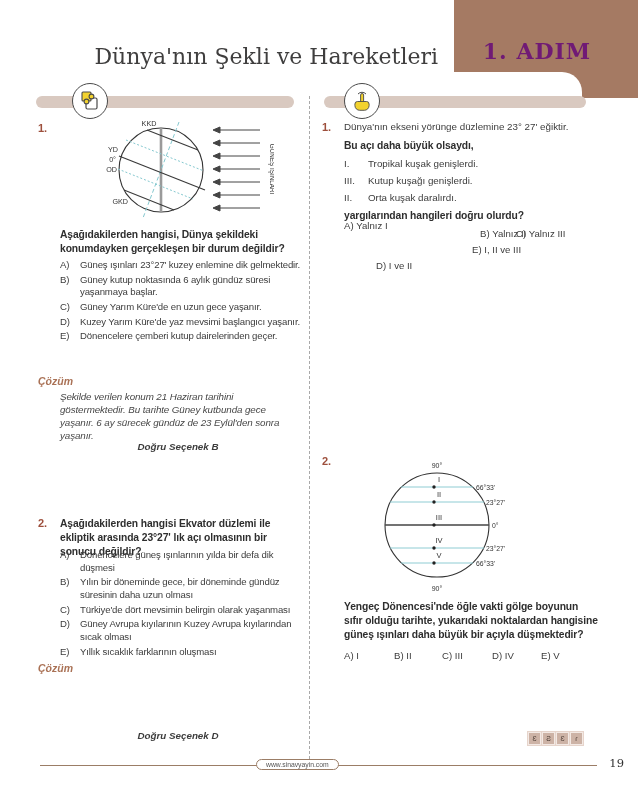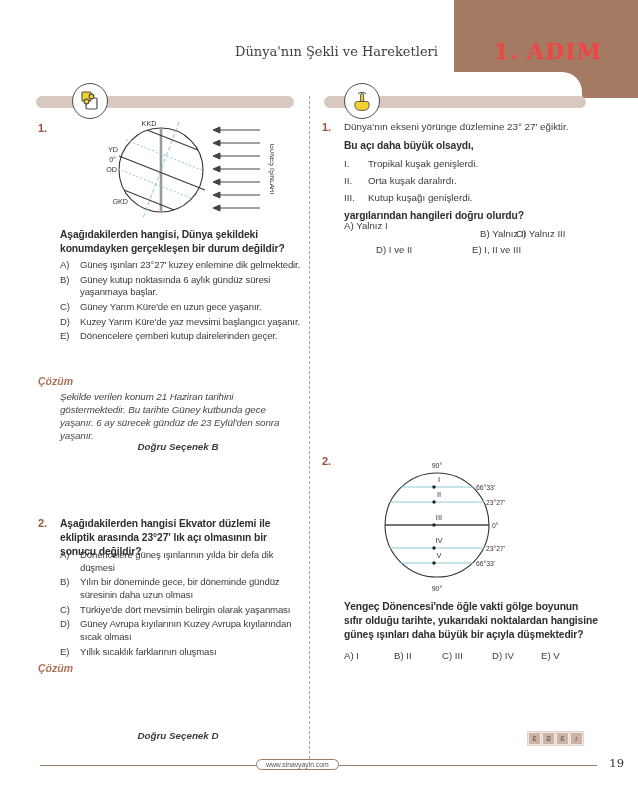--- a/index.html
+++ b/index.html
@@ -3,24 +3,24 @@
 <meta charset="utf-8">
 <style>
   html,body{margin:0;padding:0;background:#e8e8e8;}
   .page{position:relative;width:638px;height:808px;background:#ffffff;overflow:hidden;
         font-family:"Liberation Sans",sans-serif;color:#3c3c3c;}
   
   .brown-block{position:absolute;top:0;right:0;width:184px;height:98px;background:#a57a63;
                border-bottom-left-radius:26px;}
   .white-notch{position:absolute;top:72px;right:56px;width:130px;height:26px;background:#fff;
                border-top-right-radius:20px;}
-  .step-label{position:absolute;top:38px;right:36px;width:130px;text-align:right;color:#ef4444;
+  .step-label{position:absolute;top:38px;right:36px;width:130px;text-align:center;color:#701a75;
               font-family:"DejaVu Serif",serif;font-weight:bold;font-size:22px;letter-spacing:1px;}
   .page-title{position:absolute;top:44px;right:200px;font-family:"DejaVu Serif",serif;
-              font-size:13px;color:#3f3e3e;white-space:nowrap;}
+              font-size:22px;color:#3f3e3e;white-space:nowrap;}
   .bar{position:absolute;top:96px;height:12px;background:#d9c9c0;border-radius:7px;}
   .bar-left{left:36px;width:258px;}
   .bar-right{left:324px;width:262px;}
   .icon-circle{position:absolute;top:83px;width:34px;height:34px;background:#fff;
                border:1.8px solid #4a4a4a;border-radius:50%;display:flex;align-items:center;justify-content:center;}
   .icon-circle.l{left:72px;} .icon-circle.r{left:344px;}
   .divider{position:absolute;left:309px;top:96px;height:668px;border-left:1px dashed #a9a9a9;}
   
   .qnum{position:absolute;font-weight:bold;font-size:11px;color:#9d4f3c;}
   .stem{position:absolute;font-weight:bold;font-size:10.3px;line-height:1.34;color:#2e2e2e;letter-spacing:-0.1px;}
@@ -171,33 +171,33 @@
 
   <div class="qnum" style="left:322px;top:121px;">1.</div>
   <div class="roman-items" style="left:344px;top:121px;width:254px;">Dünya'nın ekseni yörünge düzlemine 23° 27' eğiktir.</div>
   <div class="stem" style="left:344px;top:139px;width:254px;">Bu açı daha büyük olsaydı,</div>
   <div class="roman-items" style="left:344px;top:158px;width:254px;">
     <div class="roman-row">
         <span class="roman-k">I.</span>
         <span>Tropikal kuşak genişlerdi.</span>
       </div>
     <div class="roman-row">
+        <span class="roman-k">III.</span>
+        <span>Kutup kuşağı genişlerdi.</span>
+      </div>
+    <div class="roman-row">
         <span class="roman-k">II.</span>
         <span>Orta kuşak daralırdı.</span>
-      </div>
-    <div class="roman-row">
-        <span class="roman-k">III.</span>
-        <span>Kutup kuşağı genişlerdi.</span>
       </div>
   </div>
   <div class="stem" style="left:344px;top:209px;width:254px;">yargılarından hangileri doğru olurdu?</div>
   <div class="optline" style="left:344px;top:220px;"><span>A)</span>&nbsp;<span>Yalnız I</span></div>
   <div class="optline" style="left:444px;top:228px;margin-left:36px;"><span>B)</span>&nbsp;<span>Yalnız II</span></div>
   <div class="optline" style="left:516px;top:228px;"><span>C)</span>&nbsp;<span>Yalnız III</span></div>
-  <div class="optline" style="left:376px;top:244px;"><span>D)</span>&nbsp;<span>I ve II</span></div>
+  <div class="optline" style="left:376px;top:260px;"><span>D)</span>&nbsp;<span>I ve II</span></div>
   <div class="optline" style="left:472px;top:244px;"><span>E)</span>&nbsp;<span>I, II ve III</span></div>
 
   <div class="qnum" style="left:322px;top:455px;">2.</div>
 
   <svg style="position:absolute;left:365px;top:458px;" width="210" height="140" viewBox="0 0 210 140">
     <circle cx="72" cy="67" r="52" fill="none" stroke="#333" stroke-width="1.1"></circle>
     <line x1="36" y1="29" x2="108" y2="29" stroke="#8fccd3" stroke-width="1"></line>
     <line x1="25" y1="44" x2="119" y2="44" stroke="#8fccd3" stroke-width="1"></line>
     <line x1="20" y1="67" x2="124" y2="67" stroke="#444" stroke-width="1.5"></line>
     <line x1="25" y1="90" x2="119" y2="90" stroke="#8fccd3" stroke-width="1"></line>

